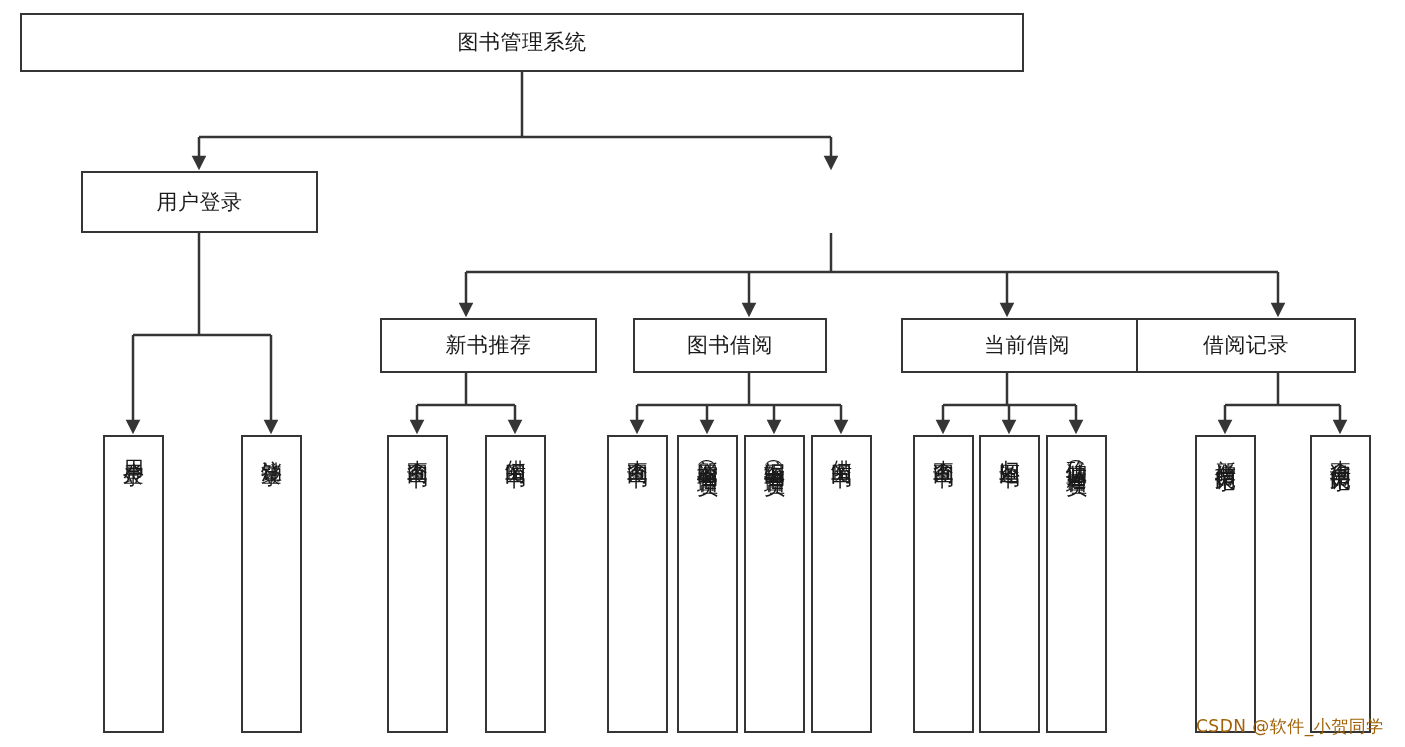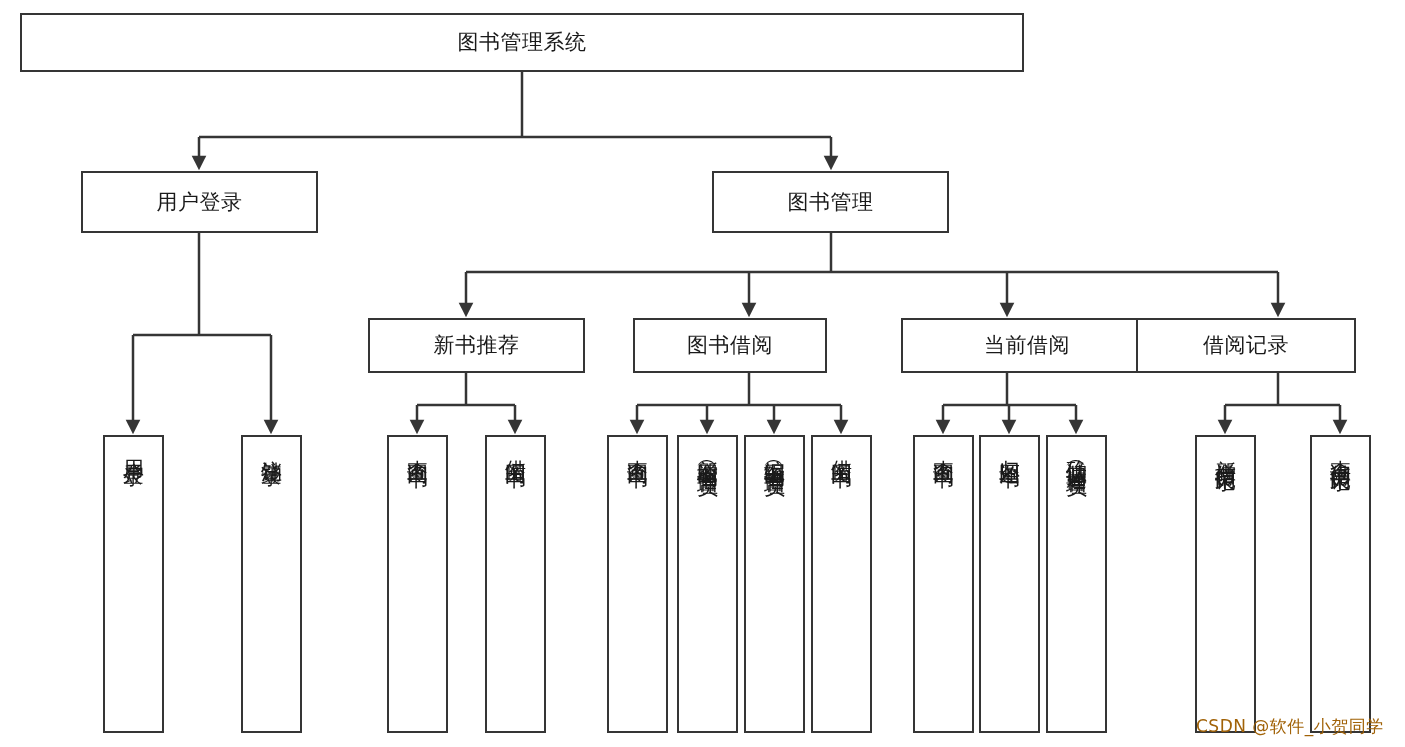--- a/index.html
+++ b/index.html
@@ -131,25 +131,22 @@
     </g>
   </svg>
 
   <div class="node root" style="left:20px; top:13px; width:1004px; height:59px;">
     <span class="node-label">图书管理系统</span>
   </div>
 
   <div class="node level1" style="left:81px; top:171px; width:237px; height:62px;">
     <span class="node-label">用户登录</span>
   </div>
-  <div class="node level1" style="left:712px; top:171px; width:237px; height:62px;">
-    <span class="node-label">图书管理</span>
-  </div>
-
-  <div class="node level2" style="left:368px; top:318px; width:217px; height:55px;">
+
+  <div class="node level2" style="left:380px; top:318px; width:217px; height:55px;">
     <span class="node-label">新书推荐</span>
   </div>
   <div class="node level2" style="left:633px; top:318px; width:194px; height:55px;">
     <span class="node-label">图书借阅</span>
   </div>
   <div class="node level2" style="left:901px; top:318px; width:252px; height:55px;">
     <span class="node-label">当前借阅</span>
   </div>
   <div class="node level2" style="left:1136px; top:318px; width:220px; height:55px;">
     <span class="node-label">借阅记录</span>

